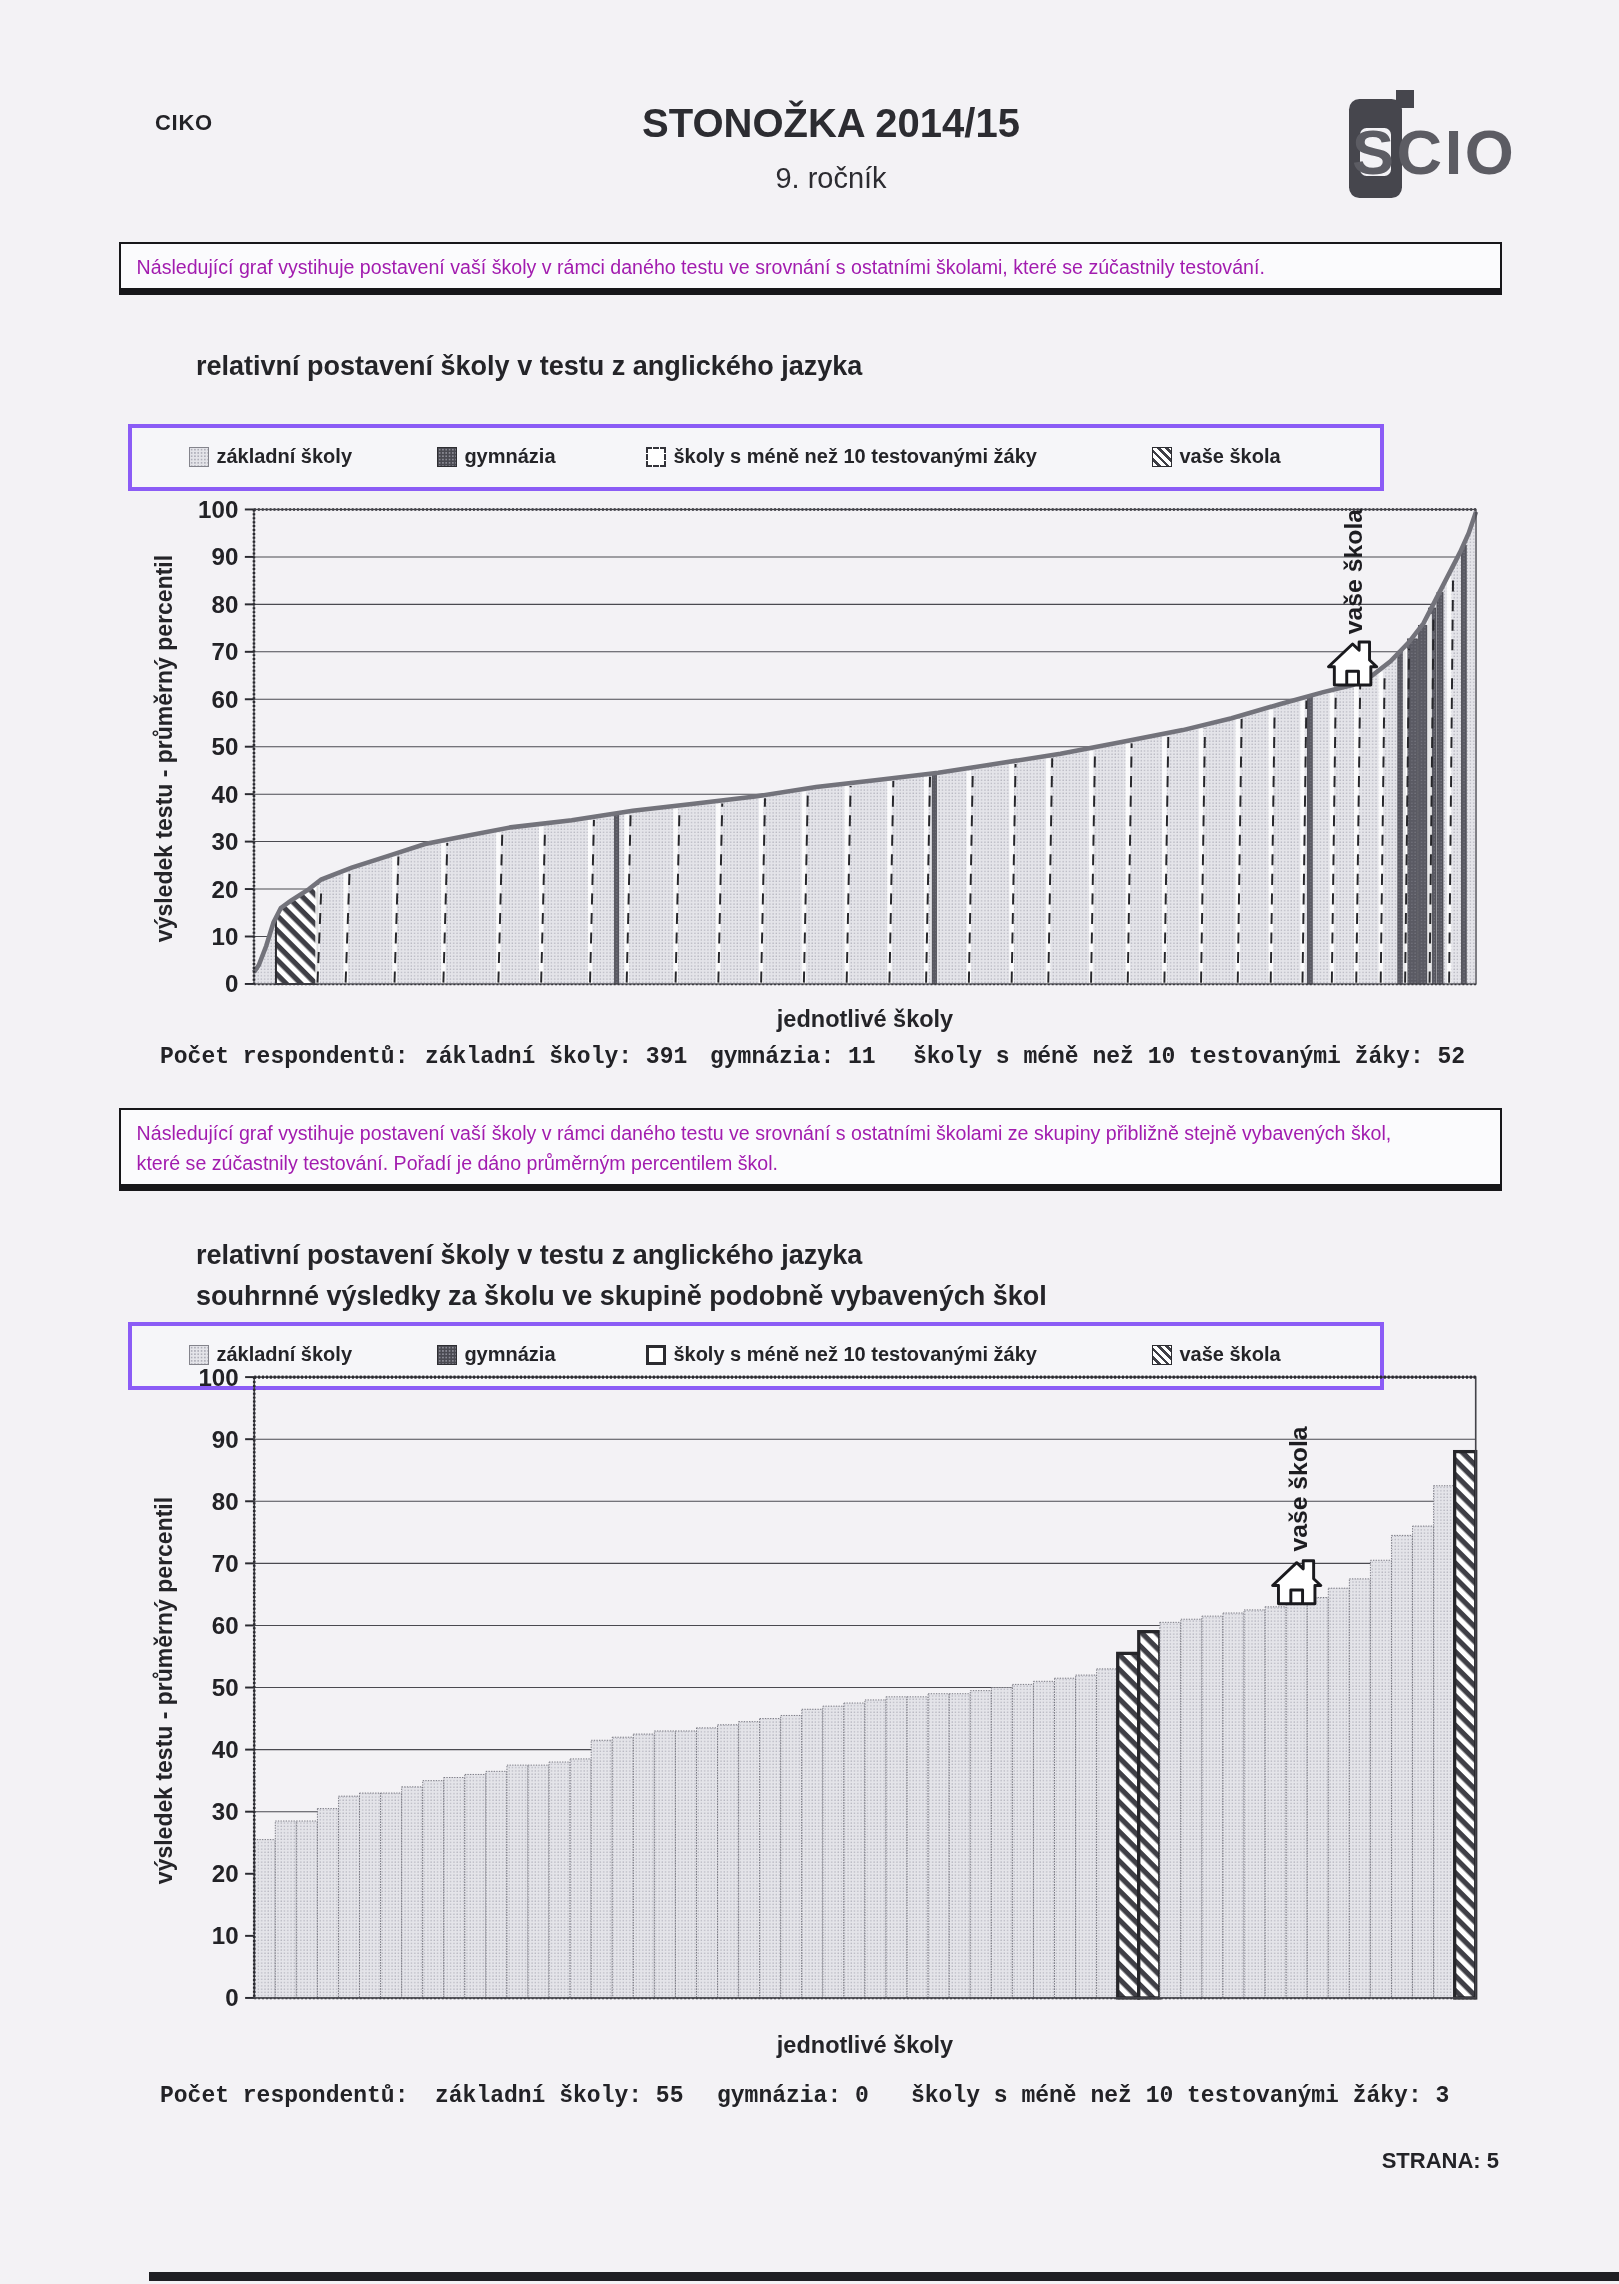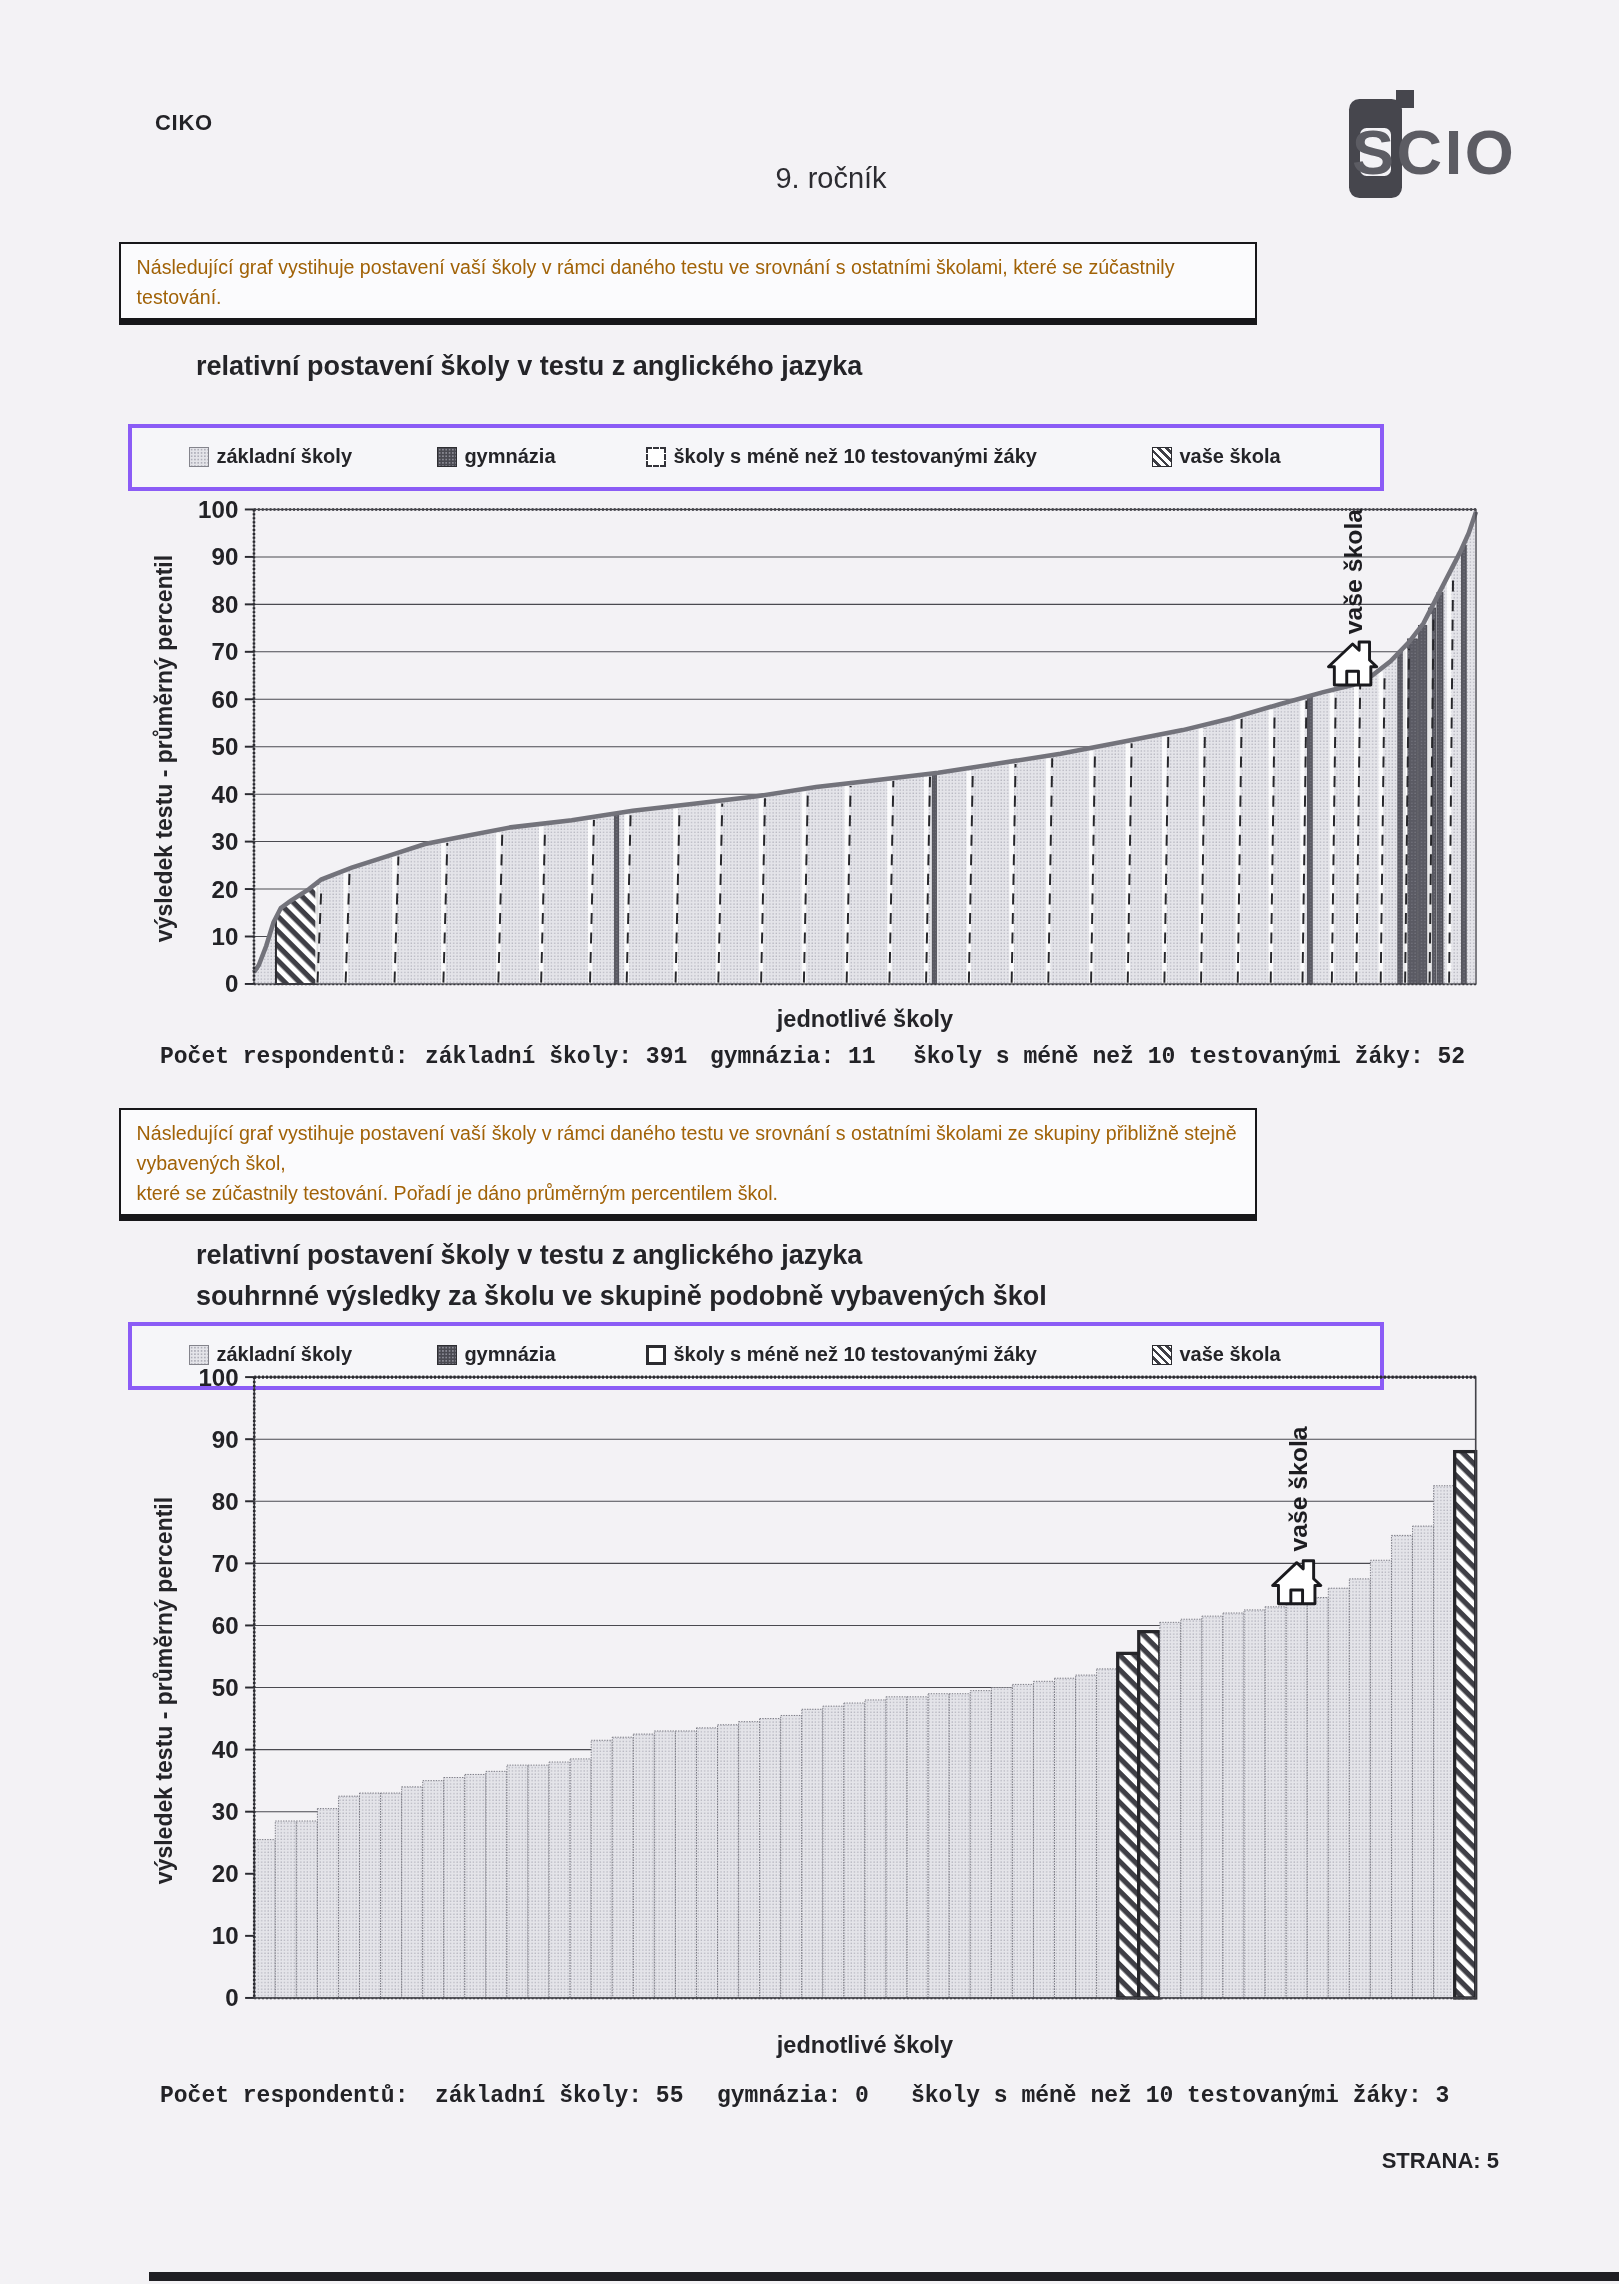--- a/index.html
+++ b/index.html
@@ -6,22 +6,22 @@
   .page{position:relative;width:1619px;height:2284px;background:#f3f2f5;
         font-family:"Liberation Sans",sans-serif;color:#232327;overflow:hidden;}
   .abs{position:absolute;}
   .ciko{left:155px;top:110px;font-size:22px;font-weight:bold;letter-spacing:0.7px;}
   .main-title{left:505px;top:101px;width:652px;text-align:center;font-size:40px;font-weight:bold;color:#2c2c31;}
   .main-sub{left:505px;top:162px;width:652px;text-align:center;font-size:29px;color:#2c2c31;}
   .logo-mark{left:1349px;top:99px;width:53px;height:99px;background:#46464d;border-radius:10.4px;}
   .logo-dot{left:1396px;top:90px;width:18px;height:18px;background:#46464d;}
   .logo-hole{left:1360px;top:128px;width:31px;height:48px;background:#f3f2f5;border-radius:6.5px;}
   .logo-text{left:1352px;top:116px;font-size:63px;font-weight:bold;color:#5c5c63;letter-spacing:2.6px;}
-  .notice{left:119px;width:1138px;background:#fbfbfd;border:2.6px solid #17171a;border-bottom-width:7.2px;
-          font-size:19.6px;line-height:30px;padding:7.8px 0 6.5px 15.6px;box-sizing:border-box;color:#a16207;}
+  .notice{left:119px;width:1383px;background:#fbfbfd;border:2.6px solid #17171a;border-bottom-width:7.2px;
+          font-size:19.6px;line-height:30px;padding:7.8px 0 6.5px 15.6px;box-sizing:border-box;color:#a21caf;}
   .chart-title{left:196px;width:1232px;font-size:27px;font-weight:bold;color:#242428;}
   .legend-box{left:128px;width:1248px;border:4px solid #8b5cf6;background:#f6f6f9;}
   .legend-item{position:absolute;top:17px;height:22px;white-space:nowrap;}
   .sw{display:inline-block;width:19.6px;height:19.6px;vertical-align:-3.9px;box-sizing:border-box;}
   .sw-light{background-color:#e4e4e9;background-image:radial-gradient(#b0b0ba 0.8px,transparent 0.8px);background-size:3.3px 3.3px;border:1.3px solid #84848c;}
   .sw-dark{background-color:#4a4a52;background-image:radial-gradient(#8a8a94 0.8px,transparent 0.8px);background-size:3.3px 3.3px;border:1.3px solid #2e2e33;}
   .sw-dashed{background:#fff;border:2px dashed #33333a;}
   .sw-outline{background:#fff;border:3.3px solid #2b2b30;}
   .sw-hatch{background:repeating-linear-gradient(45deg,#fff 0 3.3px,#3f3f46 3.3px 5.9px);border:1.3px solid #2b2b30;}
   .legend-label{font-size:20px;font-weight:600;margin-left:7.8px;color:#242428;}
@@ -32,20 +32,21 @@
   .footer{left:1238px;top:2148px;width:261px;text-align:right;font-size:22px;font-weight:bold;}
   .bottom-strip{left:149px;top:2272px;width:1471px;height:8.5px;background:#1f1f23;}
   svg{position:absolute;}
 </style>
 </head>
 <body>
 
 <div class="page">
 
   <div class="abs ciko">CIKO</div>
+  <div class="abs main-title">STONOŽKA 2014/15</div>
   <div class="abs main-sub">9. ročník</div>
   <div class="abs logo-mark"></div>
   <div class="abs logo-dot"></div>
   <div class="abs logo-hole"></div>
   <div class="abs logo-text">SCIO</div>
 
   <div class="abs notice" style="top:242px;">
     <div>Následující graf vystihuje postavení vaší školy v rámci daného testu ve srovnání s ostatními školami, které se zúčastnily testování.</div>
   </div>
 

